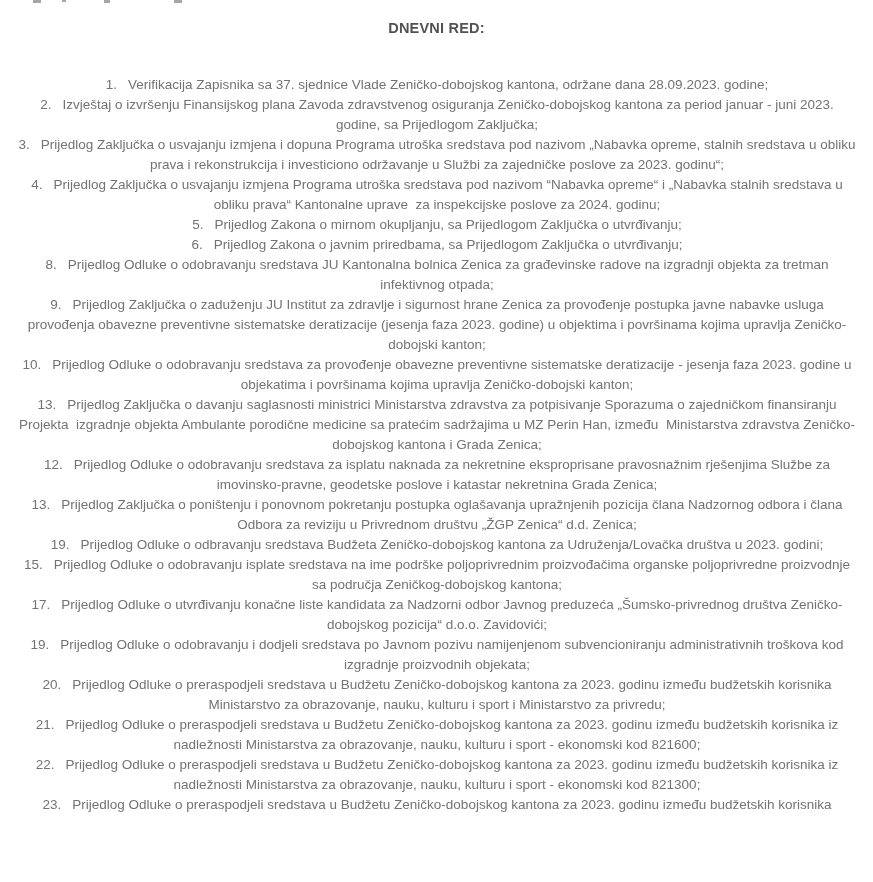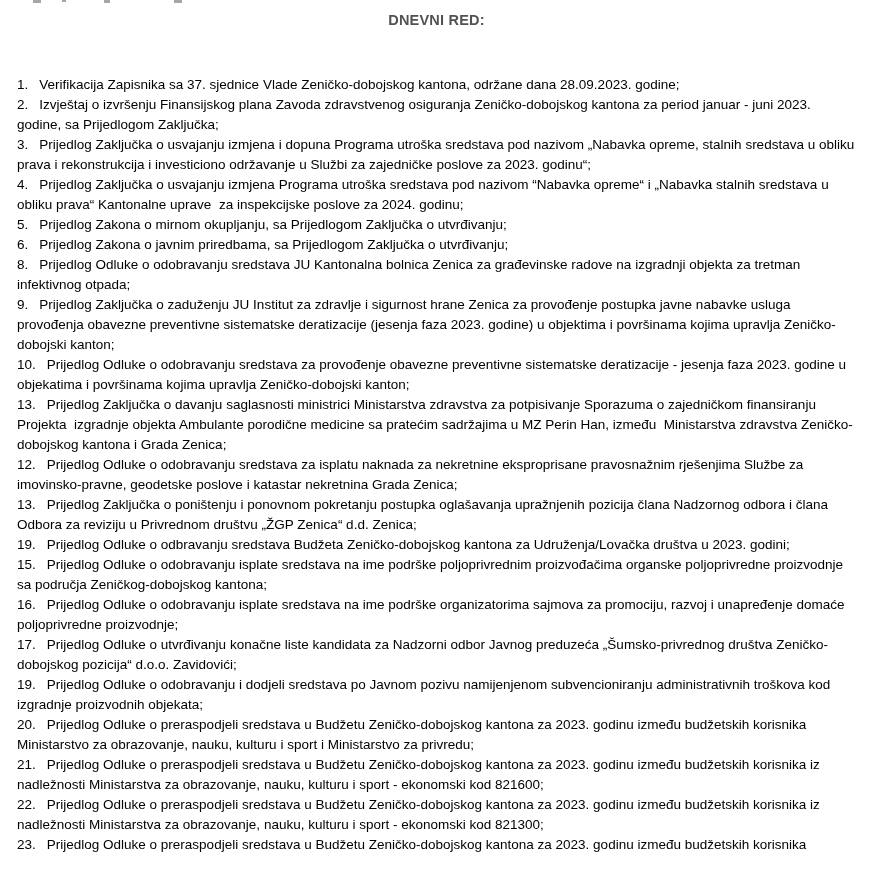--- a/index.html
+++ b/index.html
@@ -9,32 +9,33 @@
     overflow: hidden;
     position: relative;
     font-family: "Liberation Sans", sans-serif;
   }
   .remnant {
     position: absolute; top: 0; height: 3px;
     background: #909090; opacity: .8;
   }
   .title {
     position: absolute; top: 12px; left: 0; right: 0;
-    margin: 0; text-align: center;
+    margin: 8px; text-align: center;
     font-size: 14.5px; font-weight: bold;
     color: #525254; letter-spacing: .2px;
   }
   .agenda {
     position: absolute; top: 75px; left: 0; right: 0;
     padding: 0 16px 0 17px;
   }
   .item {
     font-size: 13.5px; line-height: 20px;
-    color: #000000;
+    color: #737373;
     white-space: pre-wrap;
+    text-align: center;
   }
   .item .num { margin-right: 11px; }
 </style>
 </head>
 <body>
 
 <div class="page">
 
   <div class="remnant" style="left:33px;  width:8px;"></div>
   <div class="remnant" style="left:62px;  width:4px; height:2px;"></div>
@@ -51,21 +52,20 @@
     <div class="item"><span class="num">5.</span><span class="txt">Prijedlog Zakona o mirnom okupljanju, sa Prijedlogom Zaključka o utvrđivanju;</span></div>
     <div class="item"><span class="num">6.</span><span class="txt">Prijedlog Zakona o javnim priredbama, sa Prijedlogom Zaključka o utvrđivanju;</span></div>
     <div class="item"><span class="num">8.</span><span class="txt">Prijedlog Odluke o odobravanju sredstava JU Kantonalna bolnica Zenica za građevinske radove na izgradnji objekta za tretman infektivnog otpada;</span></div>
     <div class="item"><span class="num">9.</span><span class="txt">Prijedlog Zaključka o zaduženju JU Institut za zdravlje i sigurnost hrane Zenica za provođenje postupka javne nabavke usluga provođenja obavezne preventivne sistematske deratizacije (jesenja faza 2023. godine) u objektima i površinama kojima upravlja Zeničko-dobojski kanton;</span></div>
     <div class="item"><span class="num">10.</span><span class="txt">Prijedlog Odluke o odobravanju sredstava za provođenje obavezne preventivne sistematske deratizacije - jesenja faza 2023. godine u objekatima i površinama kojima upravlja Zeničko-dobojski kanton;</span></div>
     <div class="item"><span class="num">13.</span><span class="txt">Prijedlog Zaključka o davanju saglasnosti ministrici Ministarstva zdravstva za potpisivanje Sporazuma o zajedničkom finansiranju Projekta  izgradnje objekta Ambulante porodične medicine sa pratećim sadržajima u MZ Perin Han, između  Ministarstva zdravstva Zeničko-dobojskog kantona i Grada Zenica;</span></div>
     <div class="item"><span class="num">12.</span><span class="txt">Prijedlog Odluke o odobravanju sredstava za isplatu naknada za nekretnine eksproprisane pravosnažnim rješenjima Službe za imovinsko-pravne, geodetske poslove i katastar nekretnina Grada Zenica;</span></div>
     <div class="item"><span class="num">13.</span><span class="txt">Prijedlog Zaključka o poništenju i ponovnom pokretanju postupka oglašavanja upražnjenih pozicija člana Nadzornog odbora i člana Odbora za reviziju u Privrednom društvu „ŽGP Zenica“ d.d. Zenica;</span></div>
     <div class="item"><span class="num">19.</span><span class="txt">Prijedlog Odluke o odbravanju sredstava Budžeta Zeničko-dobojskog kantona za Udruženja/Lovačka društva u 2023. godini;</span></div>
     <div class="item"><span class="num">15.</span><span class="txt">Prijedlog Odluke o odobravanju isplate sredstava na ime podrške poljoprivrednim proizvođačima organske poljoprivredne proizvodnje sa područja Zeničkog-dobojskog kantona;</span></div>
-    <div class="item"><span class="num">16.</span><span class="txt">Prijedlog Odluke o odobravanju isplate sredstava na ime podrške organizatorima sajmova za promociju, razvoj i unapređenje domaće poljoprivredne proizvodnje;</span></div>
     <div class="item"><span class="num">17.</span><span class="txt">Prijedlog Odluke o utvrđivanju konačne liste kandidata za Nadzorni odbor Javnog preduzeća „Šumsko-privrednog društva Zeničko-dobojskog pozicija“ d.o.o. Zavidovići;</span></div>
     <div class="item"><span class="num">19.</span><span class="txt">Prijedlog Odluke o odobravanju i dodjeli sredstava po Javnom pozivu namijenjenom subvencioniranju administrativnih troškova kod izgradnje proizvodnih objekata;</span></div>
     <div class="item"><span class="num">20.</span><span class="txt">Prijedlog Odluke o preraspodjeli sredstava u Budžetu Zeničko-dobojskog kantona za 2023. godinu između budžetskih korisnika Ministarstvo za obrazovanje, nauku, kulturu i sport i Ministarstvo za privredu;</span></div>
     <div class="item"><span class="num">21.</span><span class="txt">Prijedlog Odluke o preraspodjeli sredstava u Budžetu Zeničko-dobojskog kantona za 2023. godinu između budžetskih korisnika iz nadležnosti Ministarstva za obrazovanje, nauku, kulturu i sport - ekonomski kod 821600;</span></div>
     <div class="item"><span class="num">22.</span><span class="txt">Prijedlog Odluke o preraspodjeli sredstava u Budžetu Zeničko-dobojskog kantona za 2023. godinu između budžetskih korisnika iz nadležnosti Ministarstva za obrazovanje, nauku, kulturu i sport - ekonomski kod 821300;</span></div>
     <div class="item"><span class="num">23.</span><span class="txt">Prijedlog Odluke o preraspodjeli sredstava u Budžetu Zeničko-dobojskog kantona za 2023. godinu između budžetskih korisnika</span></div>
   </div>
 
 </div>
 

